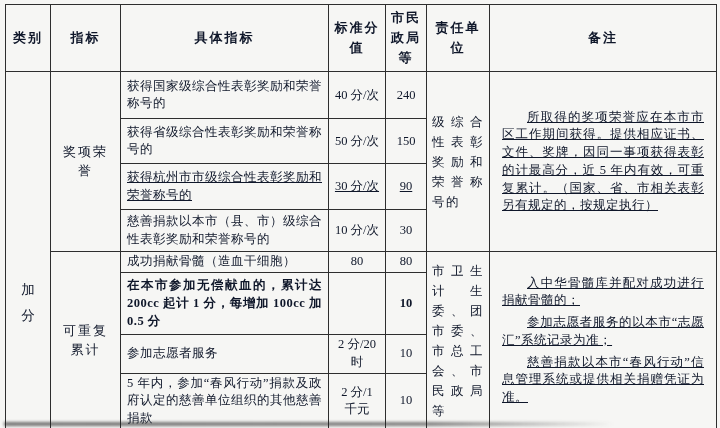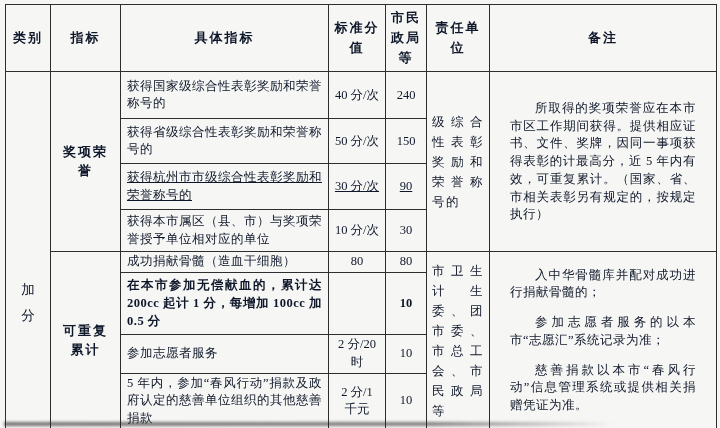--- a/index.html
+++ b/index.html
@@ -24,26 +24,26 @@
   th {
     font-weight:bold; font-size:13px; text-align:center;
     letter-spacing:2px; padding:3px 2px; line-height:1.55;
   }
   tr.header-row { height:44px; }
   tr.r1 { height:47px; } tr.r2 { height:45px; } tr.r3 { height:46px;text-decoration:underline; }
   tr.r4 { height:42px; } tr.r5 { height:20px; } tr.r6 { height:62px;font-weight:bold; }
   tr.r7 { height:26px; } tr.r8 { height:54px; }
   td.cat { text-align:center; font-size:13.5px; }
   td.cat span { display:inline-block; width:1em; line-height:1.95; letter-spacing:0; }
-  td.ind { text-align:center; letter-spacing:2px; font-size:13px;font-weight:bold; }
+  td.ind { text-align:center; letter-spacing:2px; font-size:13px; }
   td.spec { text-align:justify; letter-spacing:0.5px; padding:1px 6px; }
   td.num { text-align:center; letter-spacing:0; }
   td.resp { text-align:justify; letter-spacing:1.5px; line-height:1.6; padding:2px 5px; }
   td.rem { text-align:justify; letter-spacing:0.5px; padding:2px 8px; }
-  td.rem p { margin:12px; text-indent:2em; }
+  td.rem p { margin:4px; text-indent:2em;text-decoration:underline; }
   .bottom-smudge {
     position:absolute; left:4px; top:422px; width:610px; height:4px;
     background:linear-gradient(to right, rgba(35,35,35,0.62) 0%, rgba(35,35,35,0.55) 70%, rgba(35,35,35,0) 100%);
     filter:blur(1.5px);
     pointer-events:none;
   }
 </style>
 </head>
 <body>
 
@@ -85,21 +85,21 @@
         <td class="spec">获得省级综合性表彰奖励和荣誉称号的</td>
         <td class="num">50 分/次</td>
         <td class="num">150</td>
       </tr>
       <tr class="r3">
         <td class="spec">获得杭州市市级综合性表彰奖励和荣誉称号的</td>
         <td class="num">30 分/次</td>
         <td class="num">90</td>
       </tr>
       <tr class="r4">
-        <td class="spec">获得本市属区（县、市）与奖项荣誉授予单位相对应的单位</td>
+        <td class="spec">慈善捐款以本市（县、市）级综合性表彰奖励和荣誉称号的</td>
         <td class="num">10 分/次</td>
         <td class="num">30</td>
       </tr>
       <tr class="r5">
         <td class="ind" rowspan="4">可重复累计</td>
         <td class="spec">成功捐献骨髓（造血干细胞）</td>
         <td class="num">80</td>
         <td class="num">80</td>
         <td class="resp" rowspan="4">市卫生计生委、团市委、市总工会、市民政局等</td>
         <td class="rem" rowspan="4">

